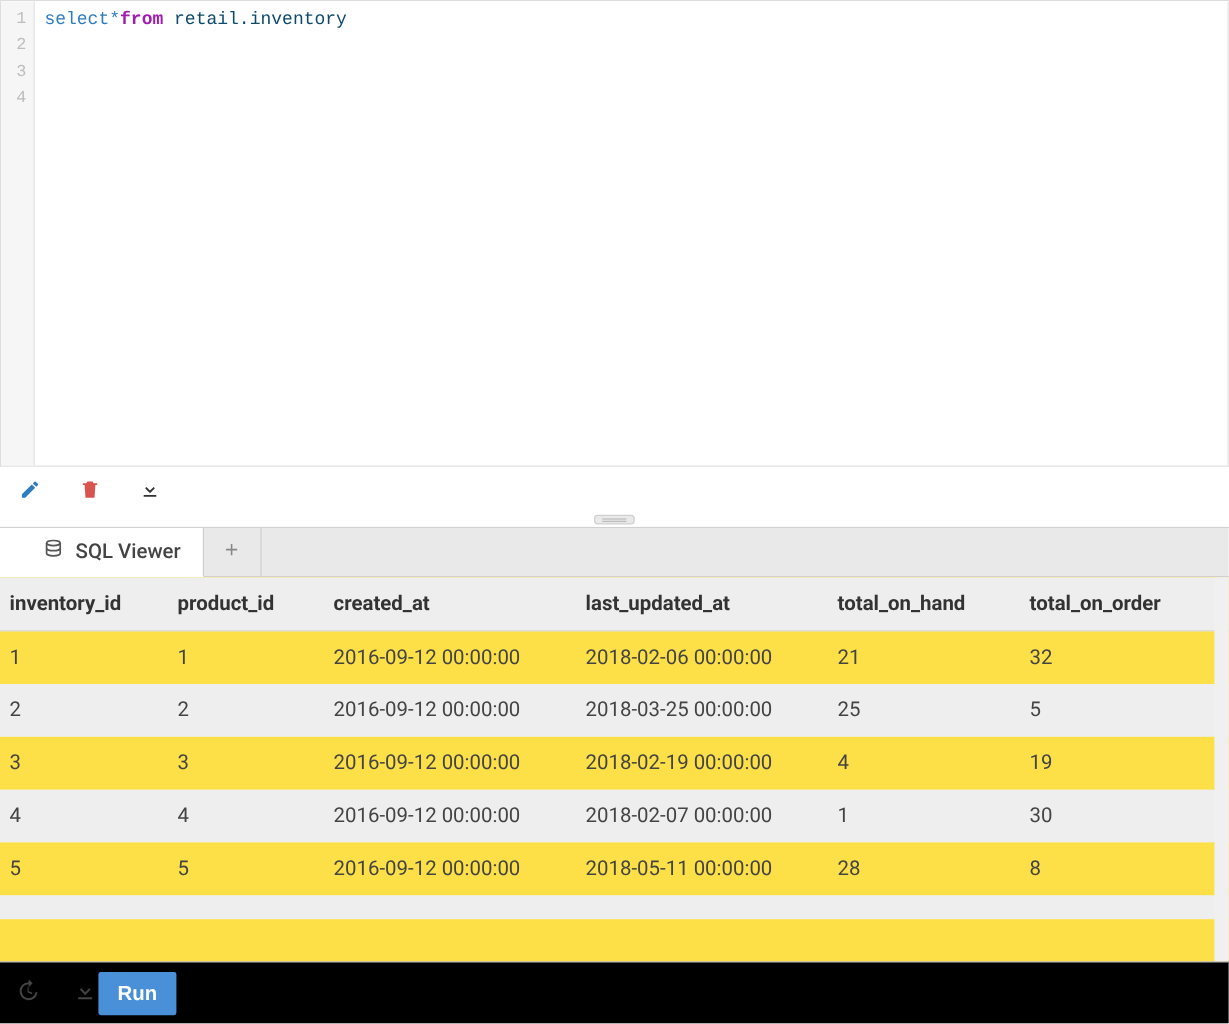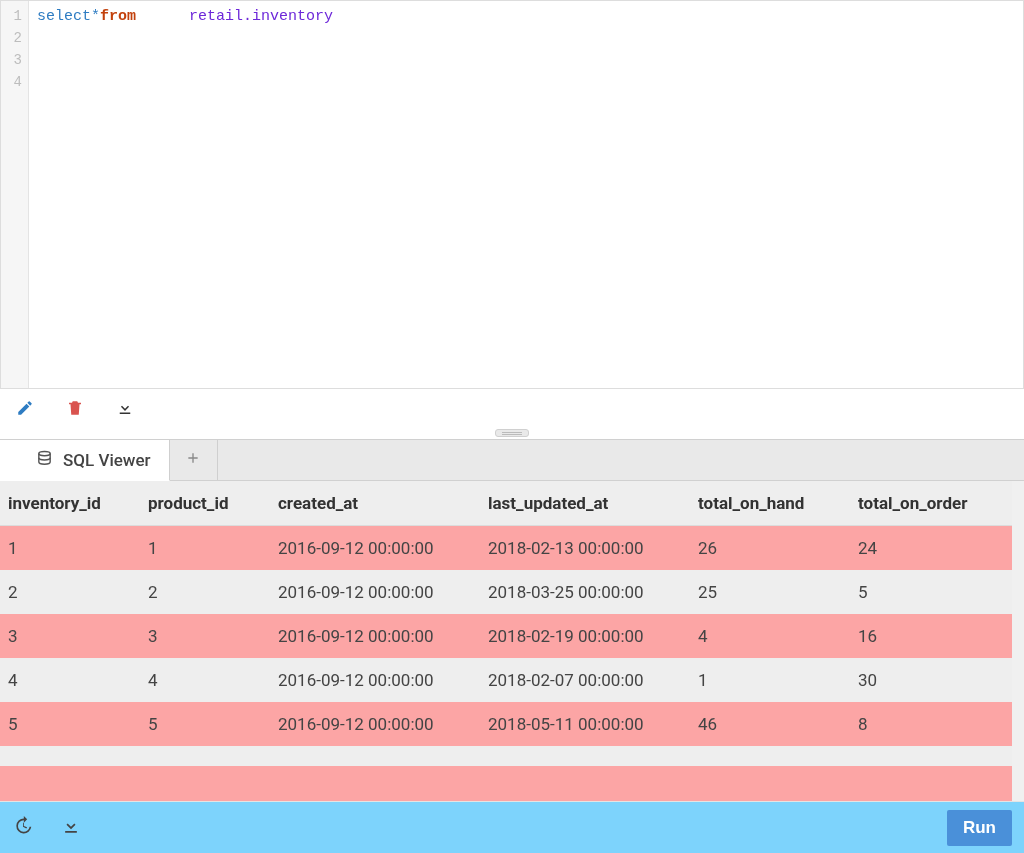--- a/index.html
+++ b/index.html
@@ -45,22 +45,22 @@
     flex: 1;
     padding: 5px 8px;
     font-family: "SFMono-Regular", Consolas, "Liberation Mono", Menlo, monospace;
     font-size: 15px;
     line-height: 22px;
     white-space: pre;
     color: #333;
   }
   .kw-select { color: #2e7cc2; font-weight: 400; }
   .kw-star   { color: #2e7cc2; }
-  .kw-from   { color: #c2410c; font-weight: 600; }
-  .ident     { color: #6d28d9; padding-left: 44px; }
+  .kw-from   { color: #a21caf; font-weight: 600; }
+  .ident     { color: #0c4a6e; }
 
   
   .top-actions {
     display: flex;
     align-items: center;
     gap: 28px;
     padding: 10px 14px 8px 14px;
     background: #fff;
   }
   .icon-btn {
@@ -132,21 +132,21 @@
   .tab.add {
     width: 48px;
     justify-content: center;
   }
   .tab.add svg { width: 16px; height: 16px; color: #888; }
 
   
   .results-wrap {
     flex: 1;
     overflow: hidden;
-    background: #fca5a5;
+    background: #fde047;
     position: relative;
   }
   .results-scroll {
     height: 100%;
     overflow: hidden;
   }
   table.results {
     width: 100%;
     border-collapse: collapse;
     font-size: 17px;
@@ -184,23 +184,22 @@
   .stripe-empty {
     height: 20px;
     background: #eeeeee;
   }
 
   
   .bottom-bar {
     flex: 0 0 52px;
     display: flex;
     align-items: center;
-    justify-content: space-between;
     padding: 0 12px;
-    background: #7dd3fc;
+    background: #000000;
     border-top: 1px solid #e4e4e4;
   }
   .bottom-left {
     display: flex;
     gap: 26px;
     align-items: center;
   }
   .bottom-left .icon-btn svg { width: 20px; height: 20px; color: #444; }
 
   .run-btn {
@@ -288,54 +287,54 @@
             <th class="col-last_updated">last_updated_at</th>
             <th class="col-on_hand">total_on_hand</th>
             <th class="col-on_order">total_on_order</th>
           </tr>
         </thead>
         <tbody id="results-body">
             <tr>
               <td>1</td>
               <td>1</td>
               <td>2016-09-12 00:00:00</td>
-              <td>2018-02-13 00:00:00</td>
-              <td>26</td>
-              <td>24</td>
+              <td>2018-02-06 00:00:00</td>
+              <td>21</td>
+              <td>32</td>
             </tr>
             <tr>
               <td>2</td>
               <td>2</td>
               <td>2016-09-12 00:00:00</td>
               <td>2018-03-25 00:00:00</td>
               <td>25</td>
               <td>5</td>
             </tr>
             <tr>
               <td>3</td>
               <td>3</td>
               <td>2016-09-12 00:00:00</td>
               <td>2018-02-19 00:00:00</td>
               <td>4</td>
-              <td>16</td>
+              <td>19</td>
             </tr>
             <tr>
               <td>4</td>
               <td>4</td>
               <td>2016-09-12 00:00:00</td>
               <td>2018-02-07 00:00:00</td>
               <td>1</td>
               <td>30</td>
             </tr>
             <tr>
               <td>5</td>
               <td>5</td>
               <td>2016-09-12 00:00:00</td>
               <td>2018-05-11 00:00:00</td>
-              <td>46</td>
+              <td>28</td>
               <td>8</td>
             </tr>
           </tbody>
       </table>
       <div class="stripe-empty"></div>
     </div>
     <div class="vscroll-shadow"></div>
   </div>
 
   <div class="bottom-bar">

